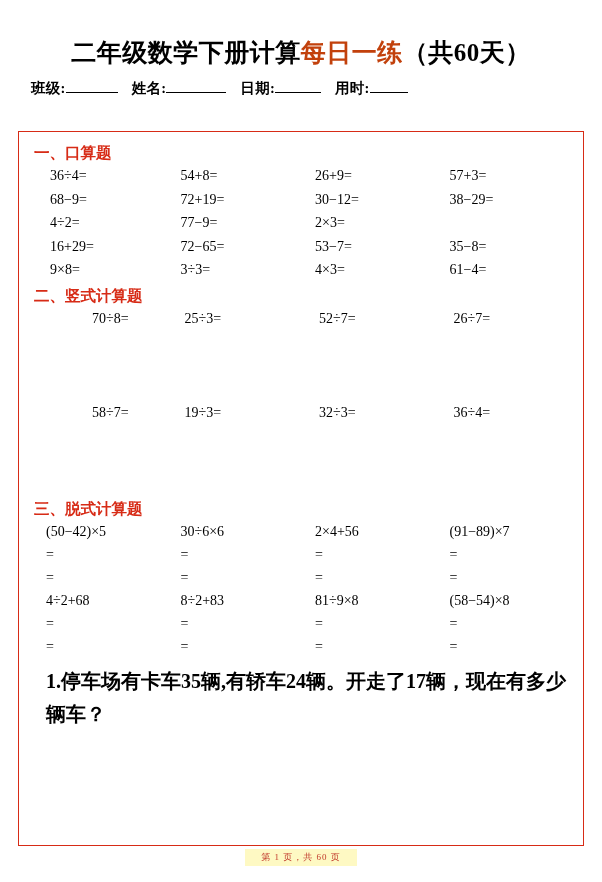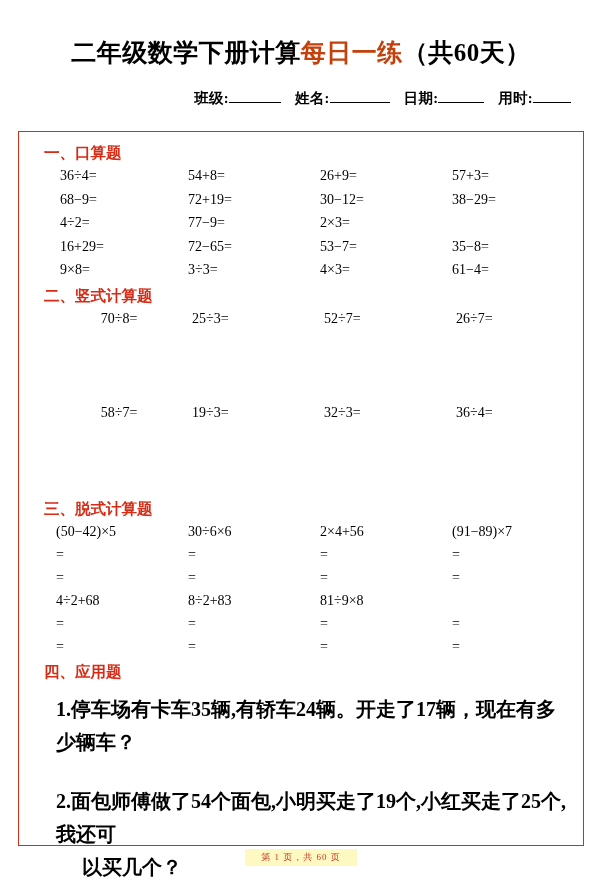--- a/index.html
+++ b/index.html
@@ -26,24 +26,24 @@
     font-size: 25px;
     font-weight: bold;
     letter-spacing: 0.5px;
     margin-top: 14px;
     white-space: nowrap;
   }
   .title .accent {
     color: #c2410c;
   }
   .info-line {
-    text-align: right;
+    text-align: left;
     font-size: 14.5px;
     font-weight: bold;
-    margin-top: 20px;
+    margin-top: 10px;
     letter-spacing: 0.3px;
   }
   .info-line .blank {
     display: inline-block;
     border-bottom: 1px solid #000;
     vertical-align: baseline;
   }
   .info-item { margin: 0 5px; }
   .b-long { width: 52px; }
   .b-mid  { width: 60px; }
@@ -59,21 +59,21 @@
     border: 1.5px solid #d72b16;
     box-sizing: border-box;
   }
   .content {
     position: absolute;
     left: 18px;
     top: 131px;
     width: 566px;
     height: 501px;
     box-sizing: border-box;
-    padding: 8px 14px 0 24px;
+    padding: 8px 14px 0 14px;
   }
   .section-head {
     color: #d72b16;
     font-weight: bold;
     font-size: 15.5px;
     margin: 4px 0 4px 2px;
     font-family: "Liberation Serif", serif;
   }
   .row {
     display: flex;
@@ -215,43 +215,39 @@
           <div>=</div>
           <div>=</div>
           <div>=</div>
         </div>
       </div>
       <div class="group">
         <div class="row col4 expr">
           <div>4÷2+68</div>
           <div>8÷2+83</div>
           <div>81÷9×8</div>
-        </div>
-        <div class="row col4 eq">
-          <div>=</div>
-          <div>=</div>
-          <div>=</div>
-          <div>=</div>
-        </div>
-        <div class="row col4 eq">
-          <div>=</div>
-          <div>=</div>
-          <div>=</div>
-          <div>=</div>
-        </div>
-      </div>
-    </div>
-
-    <div class="section-head">四、应用题</div>
+          <div>(58−54)×8</div>
+        </div>
+        <div class="row col4 eq">
+          <div>=</div>
+          <div>=</div>
+          <div>=</div>
+          <div>=</div>
+        </div>
+        <div class="row col4 eq">
+          <div>=</div>
+          <div>=</div>
+          <div>=</div>
+          <div>=</div>
+        </div>
+      </div>
+    </div>
+
     <div class="word">
       <p>1.停车场有卡车35辆,有轿车24辆。开走了17辆，现在有多少辆车？</p>
-      <p class="indent2">
-        <span>2.面包师傅做了54个面包,小明买走了19个,小红买走了25个,我还可</span>
-        <span class="wrap2">以买几个？</span>
-      </p>
     </div>
 
   </div>
 
   <div class="footer">
     <span class="bar">第 1 页，共 60 页</span>
   </div>
 
 </div>
 

